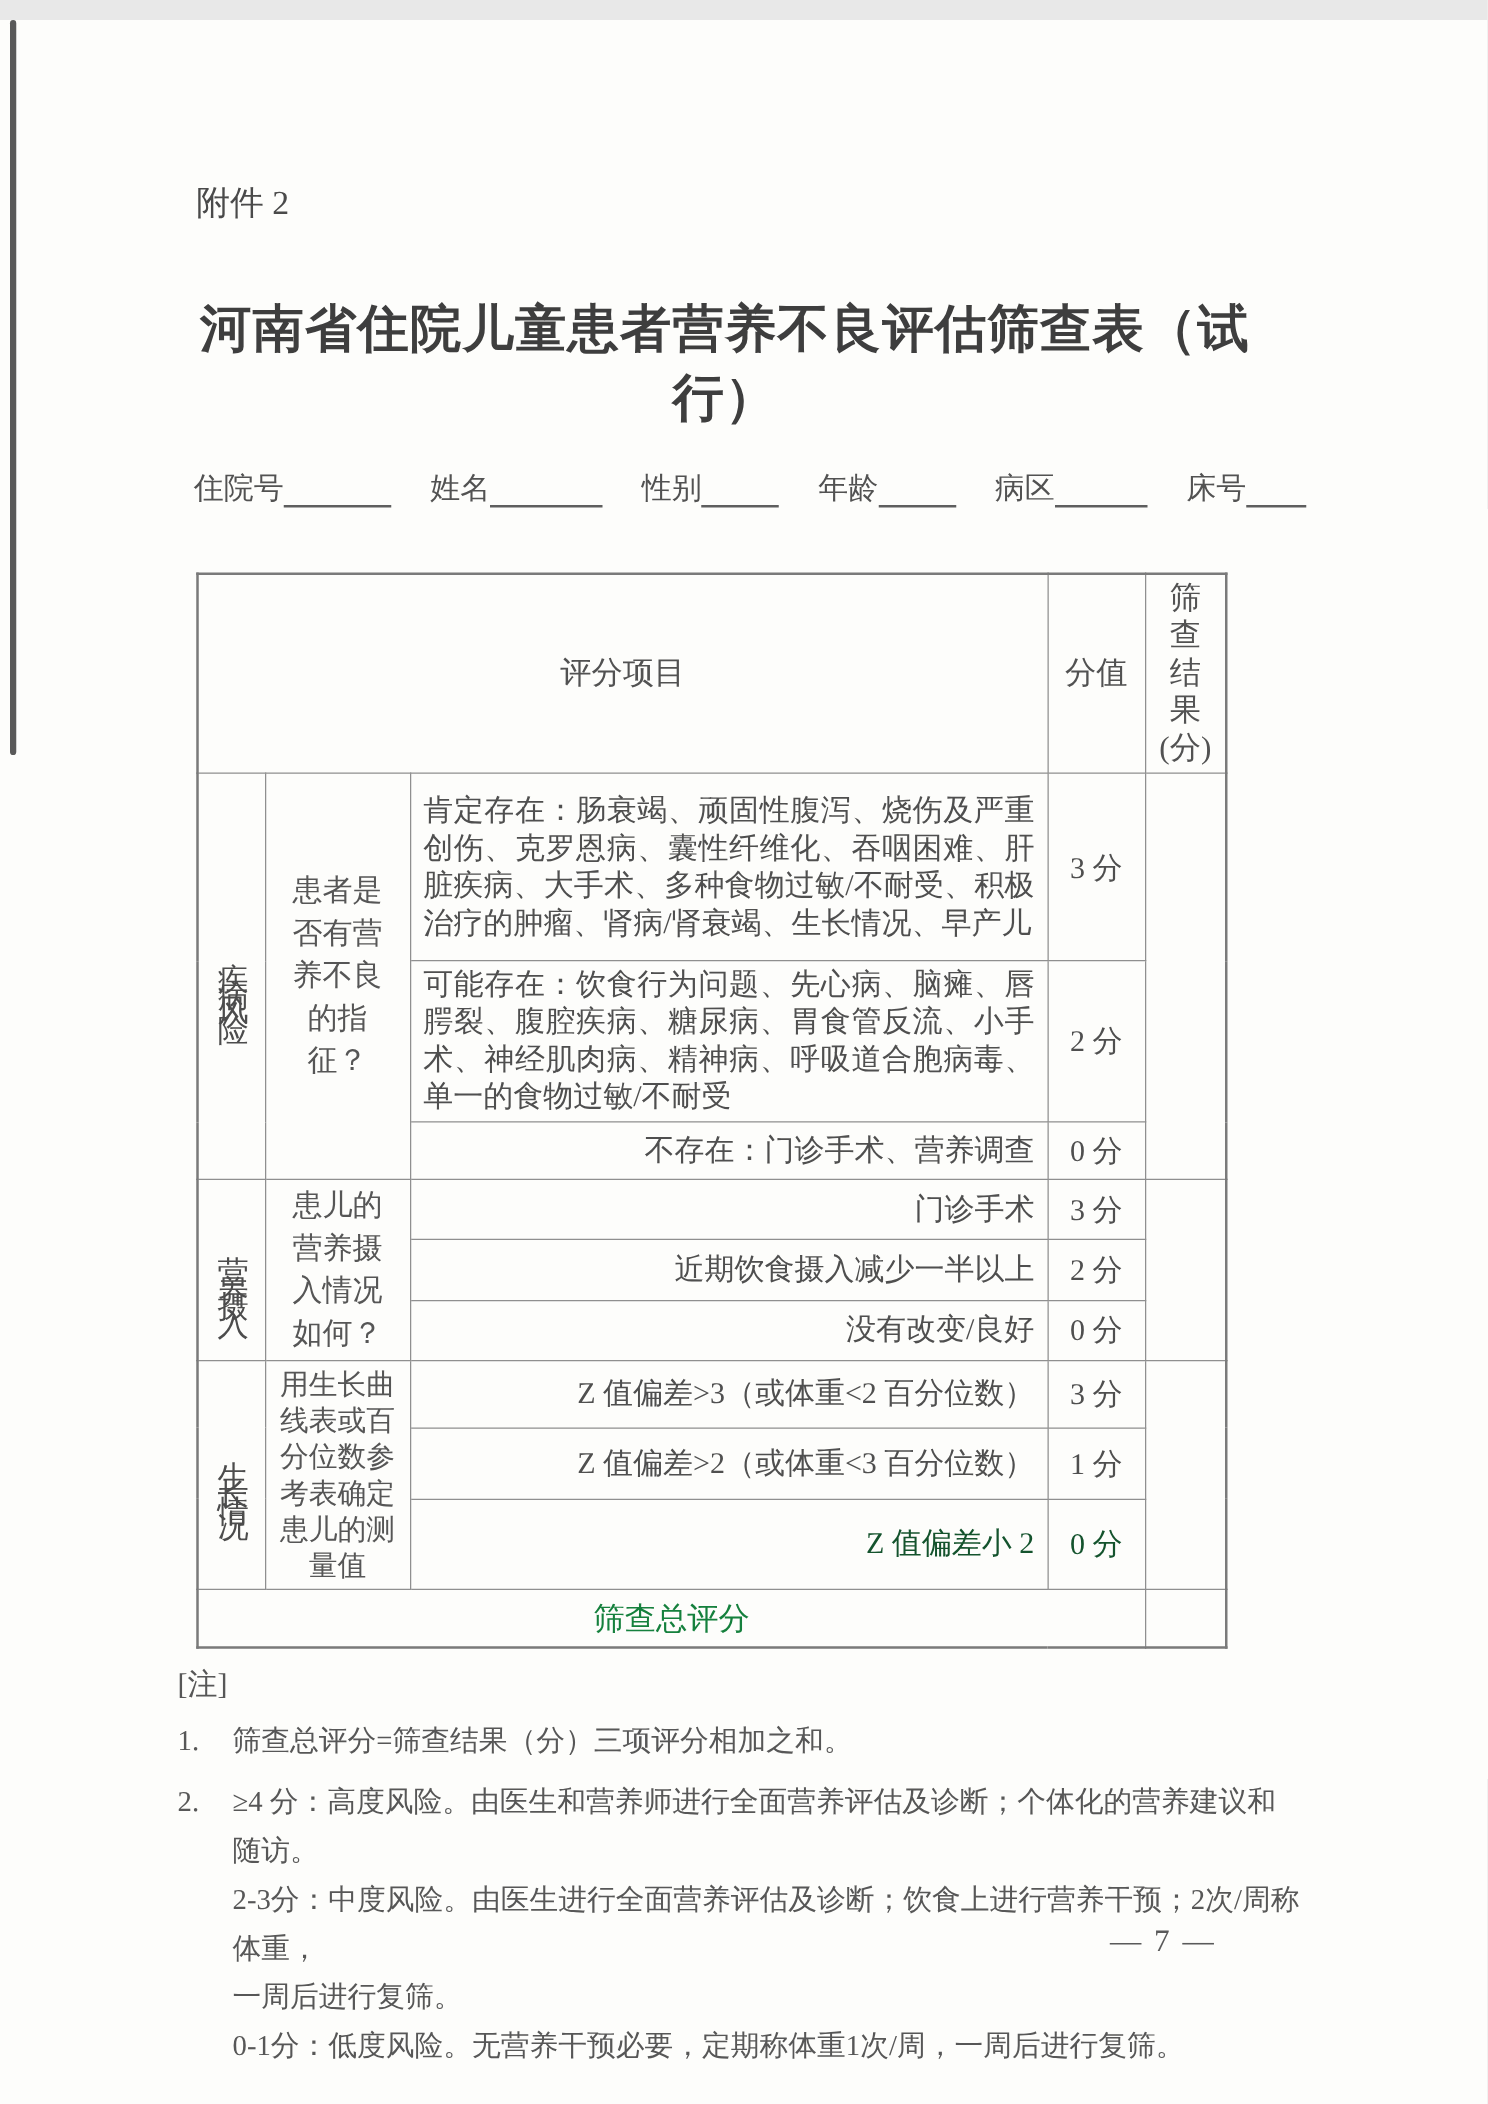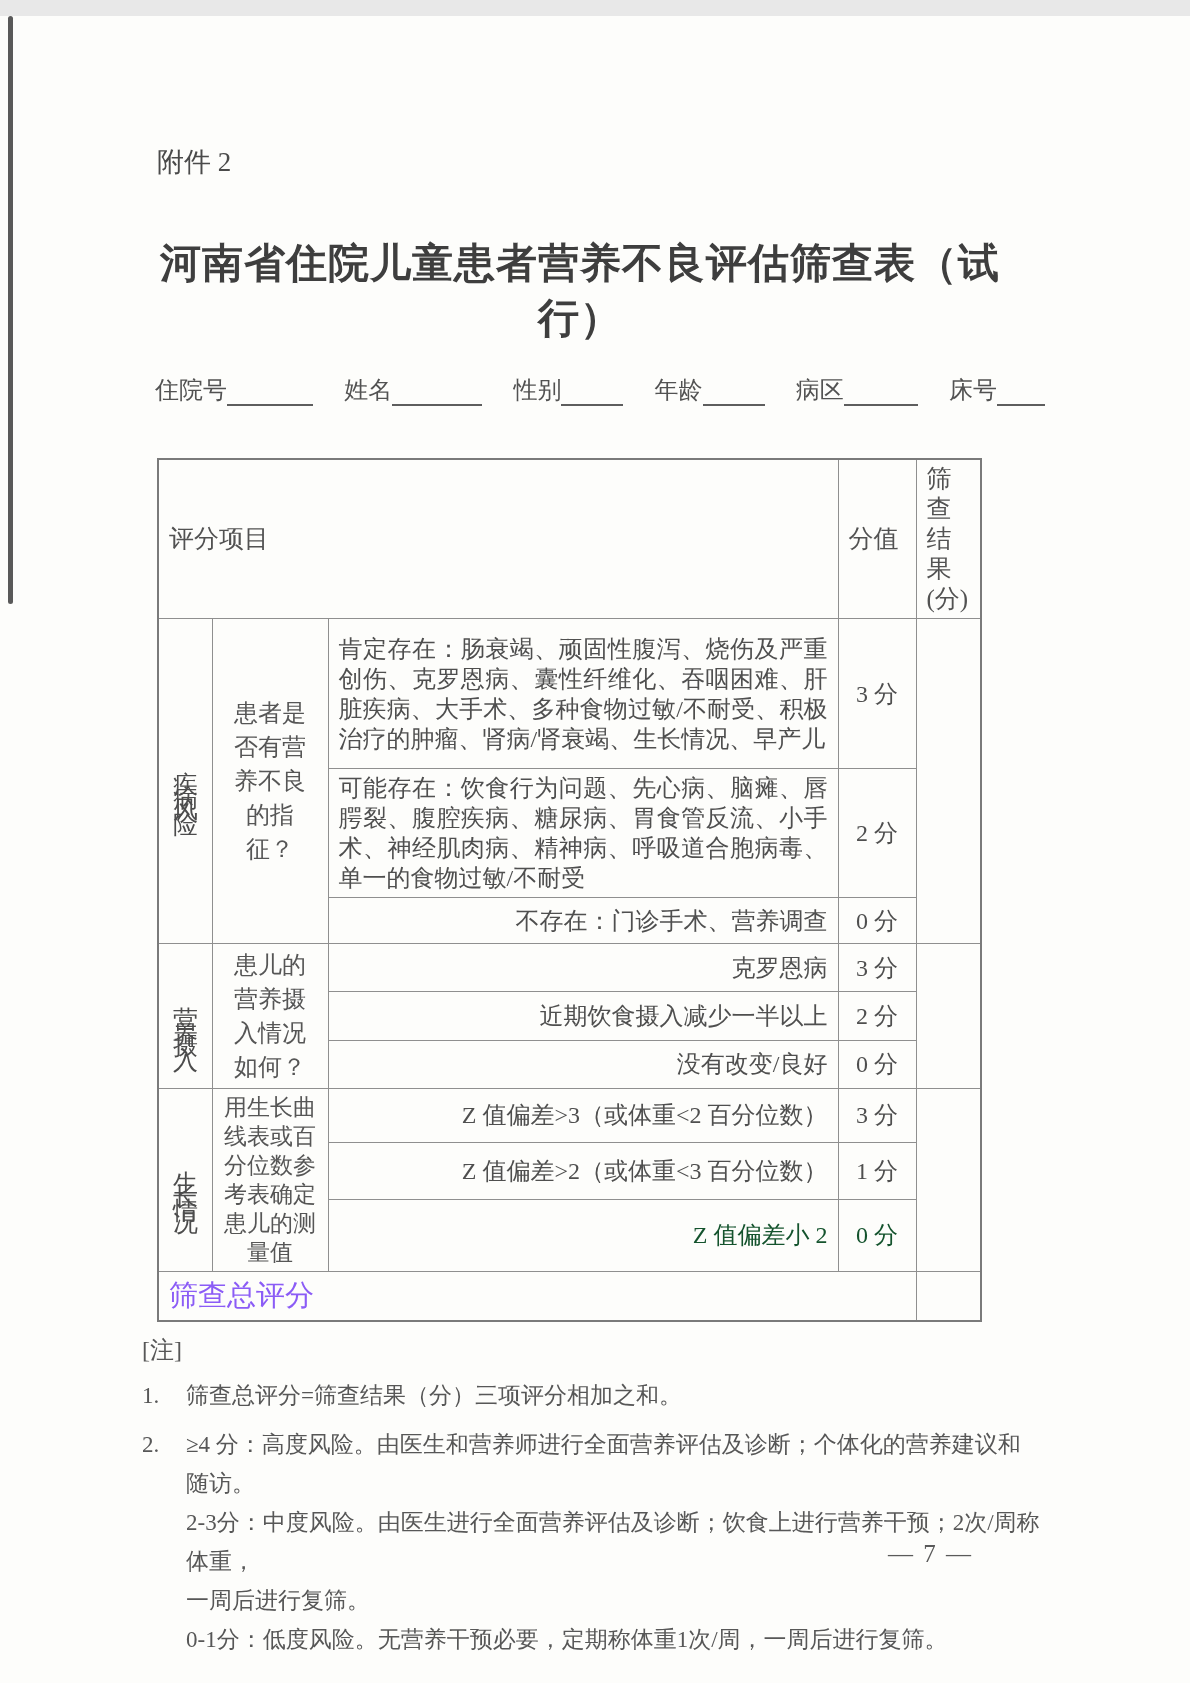--- a/index.html
+++ b/index.html
@@ -52,35 +52,35 @@
     vertical-align:middle;
   }
   tr.h56  { height:56px; }
   tr.h150 { height:150px; }
   tr.h120 { height:120px; }
   tr.h46  { height:46px; }
   tr.h48  { height:48px; }
   tr.h52  { height:52px; }
   tr.h55  { height:55px; }
   tr.h70  { height:70px; }
-  .cell-hdr { text-align:left; font-size:25px; color:#525252; line-height:30px; }
+  .cell-hdr { text-align:center; font-size:25px; color:#525252; line-height:30px; }
   .cell-cat { text-align:center; padding:4px 2px; }
   .vert {
     display:inline-block;
     writing-mode:vertical-rl; text-orientation:upright;
     letter-spacing:0.55em; font-size:25px; color:#4c4c4c;
   }
   .cell-question { text-align:center; line-height:34px; padding:4px 9px; color:#565656; }
   .cell-question.tight { line-height:29px; font-size:23px; }
   .cell-item { text-align:justify; line-height:30px; padding:6px 12px; }
   .cell-item.single { text-align:right; }
   .cell-score { text-align:center; }
   .cell-result { padding:0; }
   tr.faded td { color:#14532d; }
-  .cell-total { font-size:29px; color:#8b5cf6; }
+  .cell-total { text-align:center; font-size:25px; color:#15803d; }
   .notes { margin:12px 0 0 142px; width:900px; font-size:23px; color:#575757; }
   .notes-label { font-size:24px; margin-bottom:4px; }
   .note-item { display:flex; margin-top:10px; line-height:39px; }
   .note-num { width:44px; flex:none; }
   .note-lines div { line-height:39px; }
   .page-number {
     position:absolute; left:888px; top:1524px;
     font-size:25px; color:#5a5a5a; letter-spacing:2px;
   }
 </style>
@@ -147,21 +147,21 @@
       <td class="cell-score">2 分</td>
     </tr>
     <tr class="h46">
       <td class="cell-item single">不存在：门诊手术、营养调查</td>
       <td class="cell-score">0 分</td>
     </tr>
 
     <tr class="h48">
       <td rowspan="3" class="cell-cat"><span class="vert">营养摄入</span></td>
       <td rowspan="3" class="cell-question">患儿的营养摄入情况如何？</td>
-      <td class="cell-item single">克罗恩病</td>
+      <td class="cell-item single">门诊手术</td>
       <td class="cell-score">3 分</td>
       <td rowspan="3" class="cell-result"></td>
     </tr>
     <tr class="h48">
       <td class="cell-item single">近期饮食摄入减少一半以上</td>
       <td class="cell-score">2 分</td>
     </tr>
     <tr class="h48">
       <td class="cell-item single">没有改变/良好</td>
       <td class="cell-score">0 分</td>

